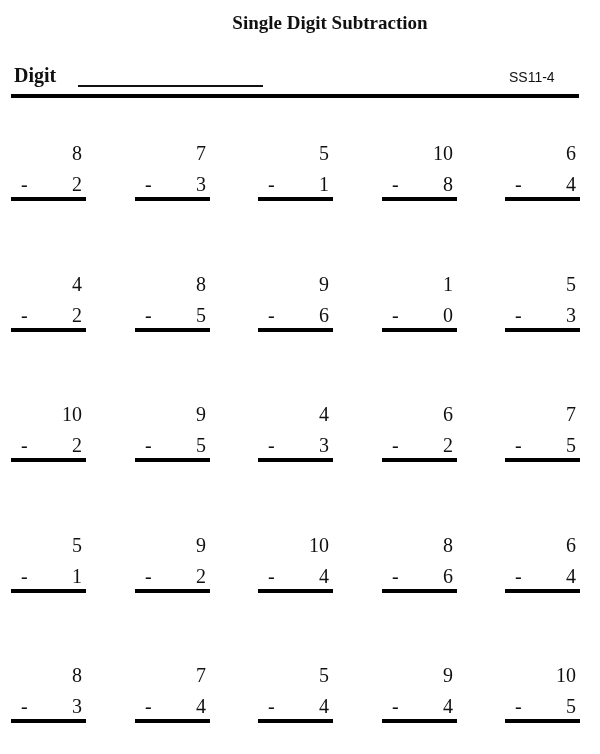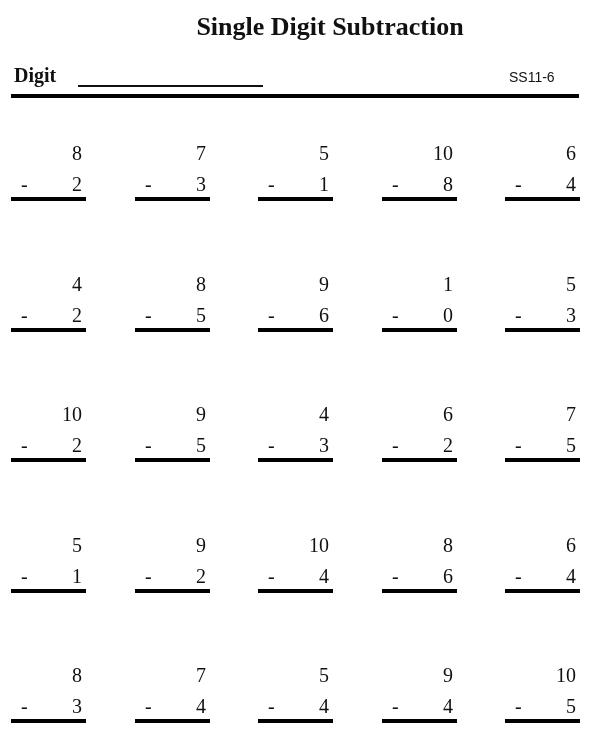--- a/index.html
+++ b/index.html
@@ -1,37 +1,37 @@
 <!DOCTYPE html>
 <html><head>
   <meta charset="utf-8">
   <style>
     html, body { margin: 0; padding: 0; background: #ffffff; }
     body { width: 600px; height: 754px; position: relative; overflow: hidden;
            font-family: "Liberation Serif", serif; color: #111; }
     .title { position: absolute; left: 0; width: 600px; top: 12px; text-align: center;
              padding-left: 60px; box-sizing: border-box;
-             font-weight: bold; font-size: 26px; }
+             font-weight: bold; font-size: 19px; }
     .name-label { position: absolute; left: 14px; top: 64px; font-weight: bold; font-size: 20px; }
     .name-line { position: absolute; left: 78px; top: 85px; width: 185px; height: 2px; background: #111; }
     .code { position: absolute; left: 509px; top: 69px; font-family: "Liberation Sans", sans-serif; font-size: 14px; }
     .rule { position: absolute; left: 11px; top: 94px; width: 568px; height: 4px; background: #000; }
     .problem { position: absolute; width: 75px; height: 60px; }
     .problem .top { position: absolute; right: 4px; top: 0; font-size: 20px; line-height: 20px; text-align: right; }
     .problem .minus { position: absolute; left: 10px; top: 31px; font-size: 20px; line-height: 20px; }
     .problem .bottom { position: absolute; right: 4px; top: 31px; font-size: 20px; line-height: 20px; text-align: right; }
     .problem .bar { position: absolute; left: 0; top: 54px; width: 75px; height: 4px; background: #000; }
   </style>
 </head>
 <body>
 
 <div class="title">Single Digit Subtraction</div>
 <div class="name-label">Digit</div>
 <div class="name-line"></div>
-<div class="code">SS11-6</div>
+<div class="code">SS11-4</div>
 <div class="rule"></div>
 
 <div id="grid">
     <div class="problem" style="left: 11px; top: 143px;">
       <span class="top">8</span>
       <span class="minus">-</span>
       <span class="bottom">2</span>
       <div class="bar"></div>
     </div>
     <div class="problem" style="left: 135px; top: 143px;">

